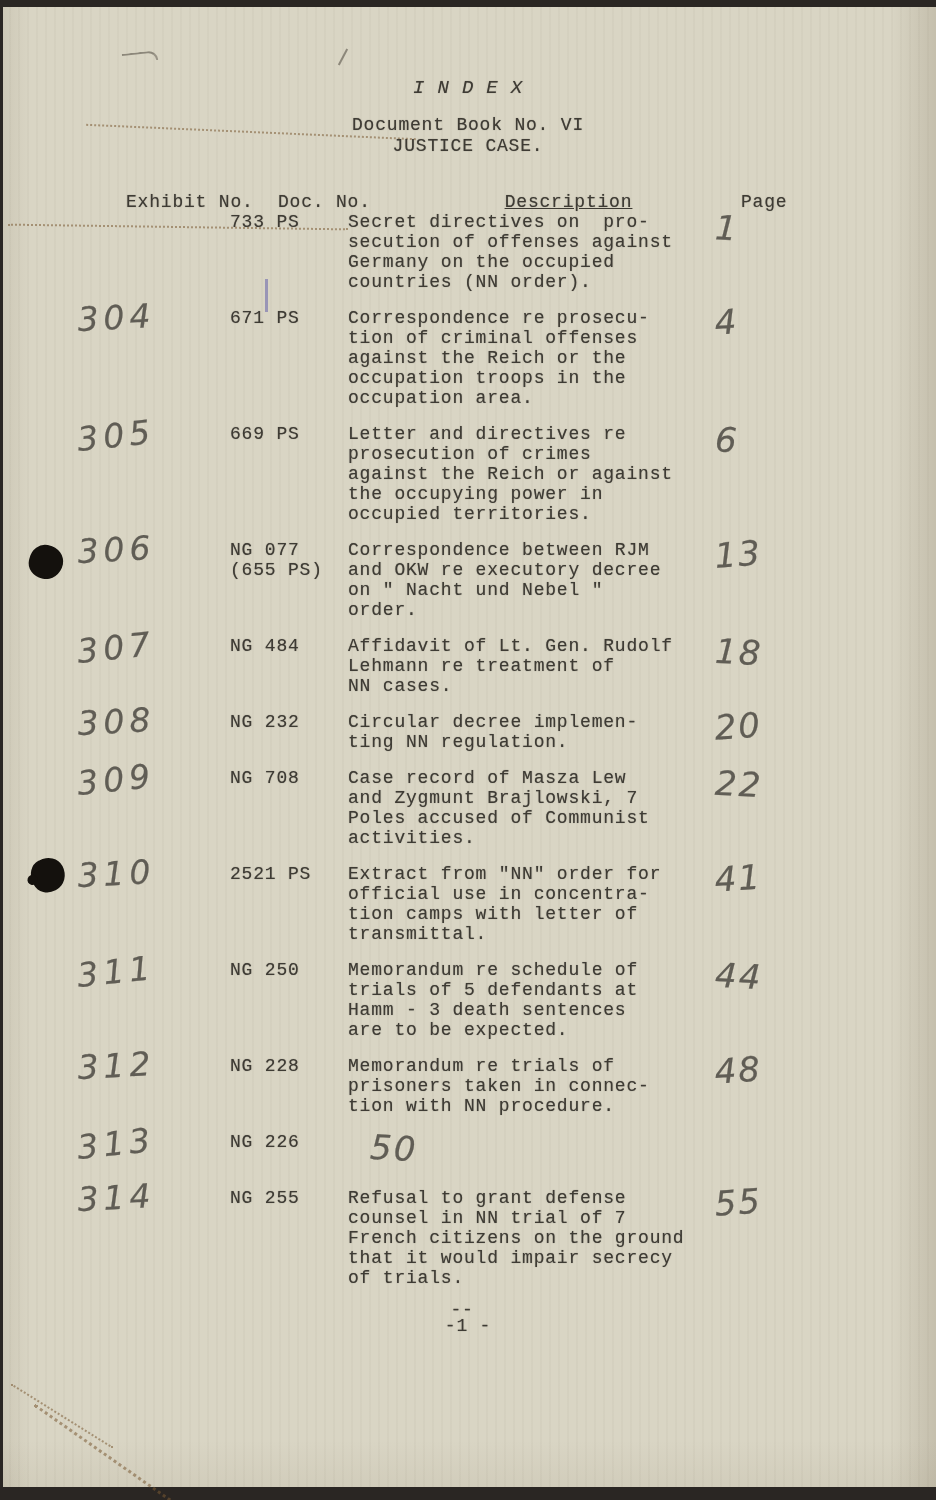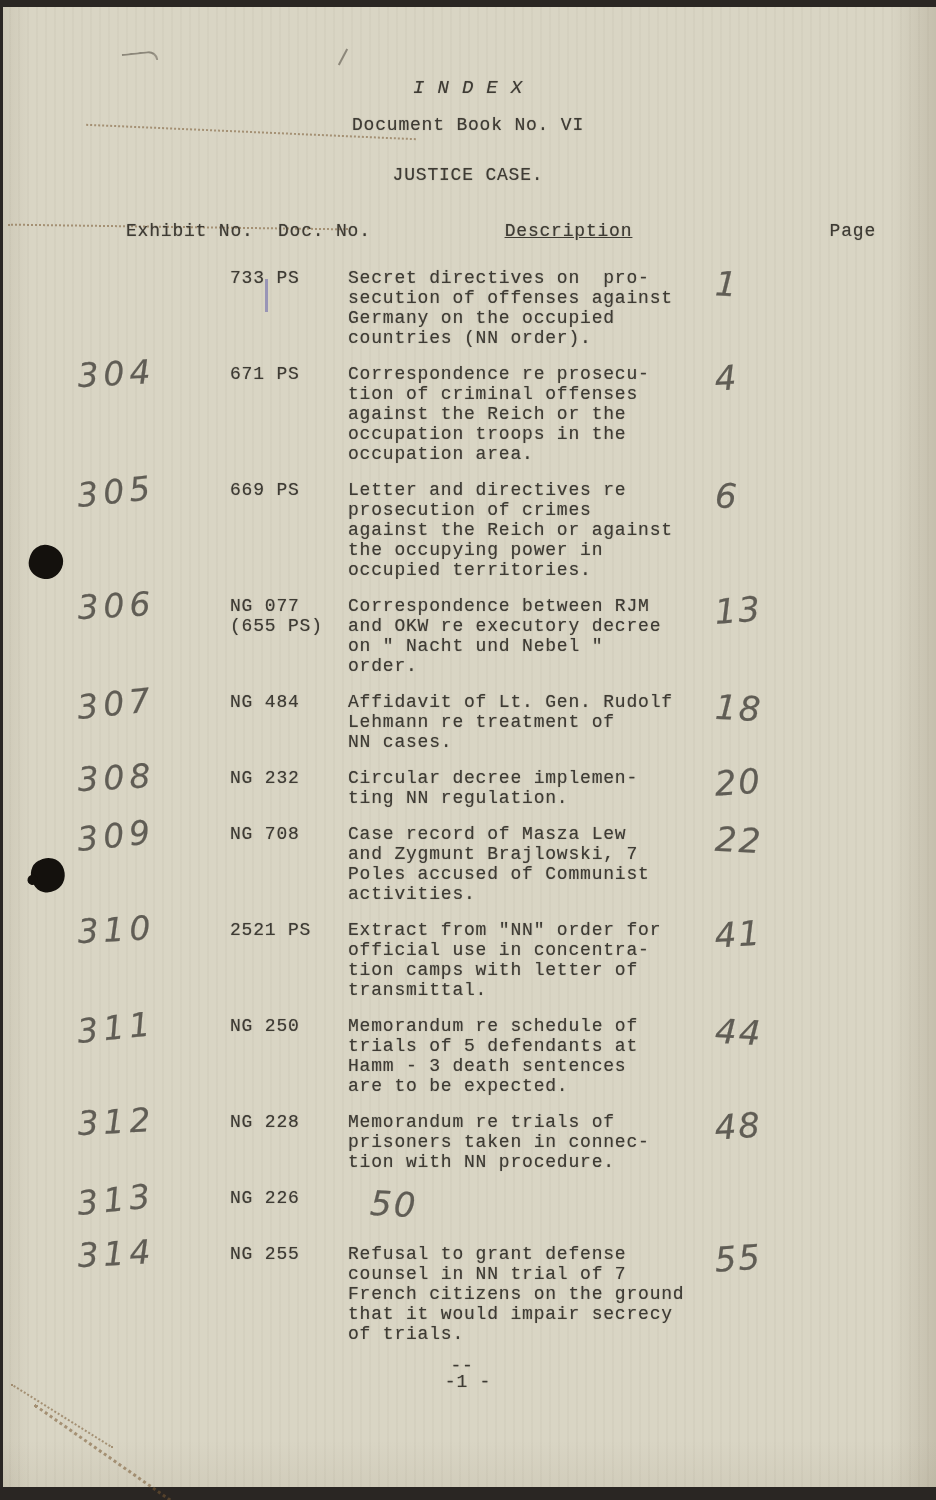--- a/index.html
+++ b/index.html
@@ -38,28 +38,28 @@
   .pmark.m2{left:342px;top:48px;width:2px;height:18px;border-top:none;background:rgba(90,85,75,0.6);transform:rotate(28deg);}
   .tick{position:absolute;left:265px;top:279px;width:3px;height:33px;
         background:var(--tick_blue,#8d89b4);opacity:.85;}
 
   
   .content{position:absolute;inset:0;padding-top:78px;color:var(--ink,#3e3b34);}
   .t{font-size:18px;letter-spacing:0.8px;line-height:20px;
      text-shadow:0 0 1px rgba(62,59,52,0.55);}
   h1,h2,h3{font-weight:normal;text-align:center;margin:0;}
   h1.t{margin-bottom:17px;font-size:19px;font-style:italic;}
-  h2.t{margin-bottom:30px;}
+  h2.t{margin-bottom:1px;}
   h3.t{margin-bottom:36px;}
 
   .grid{display:grid;grid-template-columns:152px 118px 345px 135px;
         padding-left:126px;}
-  .thead{margin-bottom:27px;}
+  .thead{}
   .thead .desc-h{text-align:center;text-decoration:underline;}
-  .thead .page-h{text-align:right;}
+  .thead .page-h{text-align:left;}
 
   .row{display:grid;grid-template-columns:152px 118px 345px 135px;
        padding-left:78px;margin-bottom:16px;}
   .cell-desc,.cell-doc{white-space:pre-wrap;}
 
   
   .hand{font-family:"DejaVu Sans",sans-serif;font-style:italic;
         color:var(--pencil,#5f5d56);-webkit-text-stroke:0.2px var(--pencil,#5f5d56);}
   .cell-ex .hand{display:inline-block;font-size:33px;letter-spacing:5px;
         transform:rotate(-6deg) translateY(-8px);}

